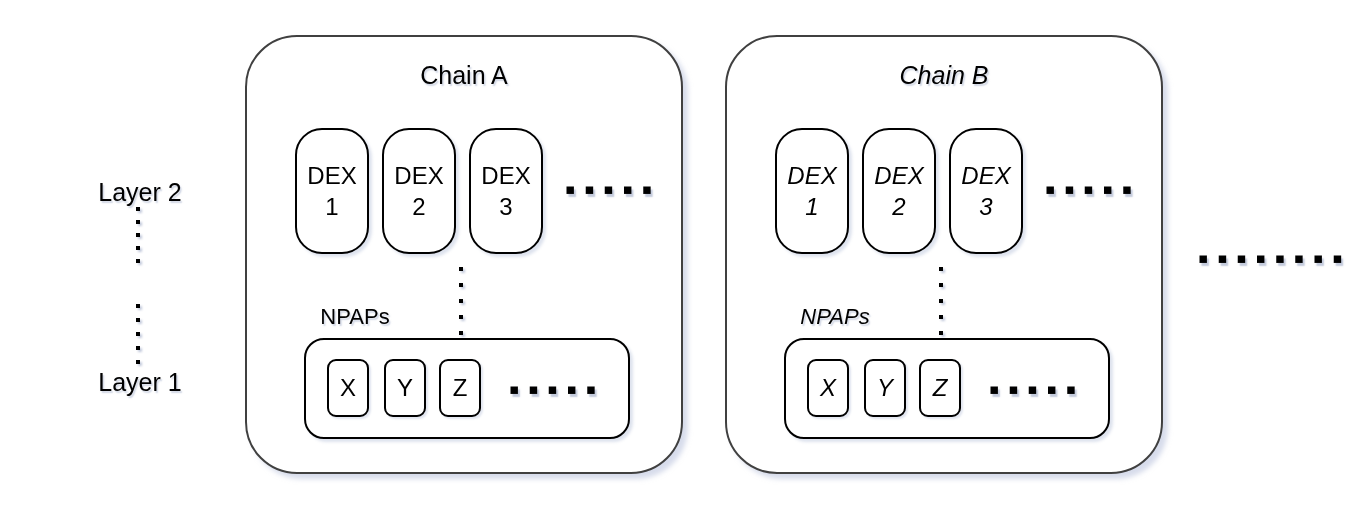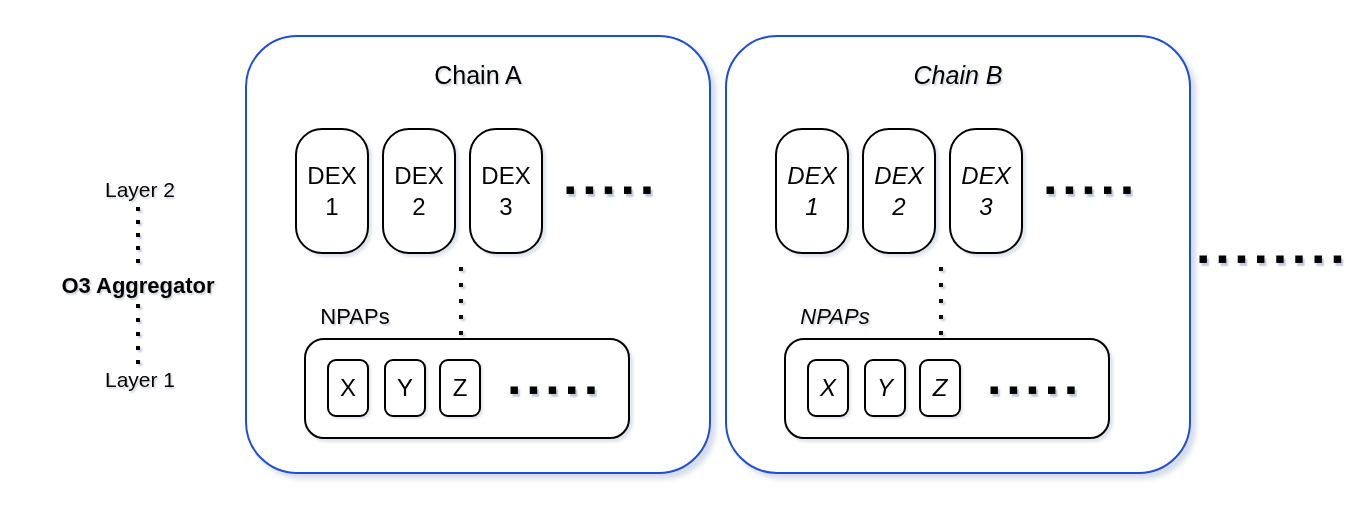--- a/index.html
+++ b/index.html
@@ -11,21 +11,21 @@
     font-family: "Liberation Sans", "DejaVu Sans", sans-serif;
     color: #000000;
     overflow: hidden;
   }
 
   
   .side-label {
     position: absolute;
     width: 220px;
     text-align: center;
-    font-size: 21px;
+    font-size: 25px;
     line-height: 1.15;
     text-shadow: 1.5px 2px 1.5px rgba(170,180,205,0.55);
     white-space: nowrap;
   }
   .layer2-label { left: 30px; top: 178px; }
   .aggregator-label { left: 28px; top: 273px; font-weight: bold; font-size: 22px; }
   .layer1-label { left: 30px; top: 368px; }
 
   
   .vdots {
@@ -41,24 +41,23 @@
     background-image: repeating-linear-gradient(to bottom, #000 0 4px, transparent 4px 16px);
   }
 
   
   .chain {
     position: absolute;
     top: 35px;
     width: 434px;
     height: 435px;
     background: #ffffff;
-    border: 2px solid #1d4ed8;
+    border: 2px solid #404040;
     border-radius: 52px;
     box-shadow: 5px 5px 5px rgba(182,192,218,0.55);
-    padding-left: 28px;
   }
   .chain-a { left: 245px; }
   .chain-b { left: 725px; font-style: italic; }
 
   .chain-title {
     position: absolute;
     top: 24px; left: 0; right: 0;
     text-align: center;
     font-size: 25px;
     text-shadow: 1.5px 2px 1.5px rgba(170,180,205,0.55);
@@ -135,21 +134,20 @@
   .ny { left: 78px; }
   .nz { left: 133px; }
 </style>
 </head>
 <body>
 
 <div class="canvas">
 
   <div class="side-label layer2-label">Layer 2</div>
   <div class="vdots seg1"></div>
-  <div class="side-label aggregator-label">O3 Aggregator</div>
   <div class="vdots seg2"></div>
   <div class="side-label layer1-label">Layer 1</div>
 
   <div class="chain chain-a">
     <div class="chain-title">Chain A</div>
 
     <div class="dex d1">
       <div>
         <div>DEX</div>
         <div>1</div>

